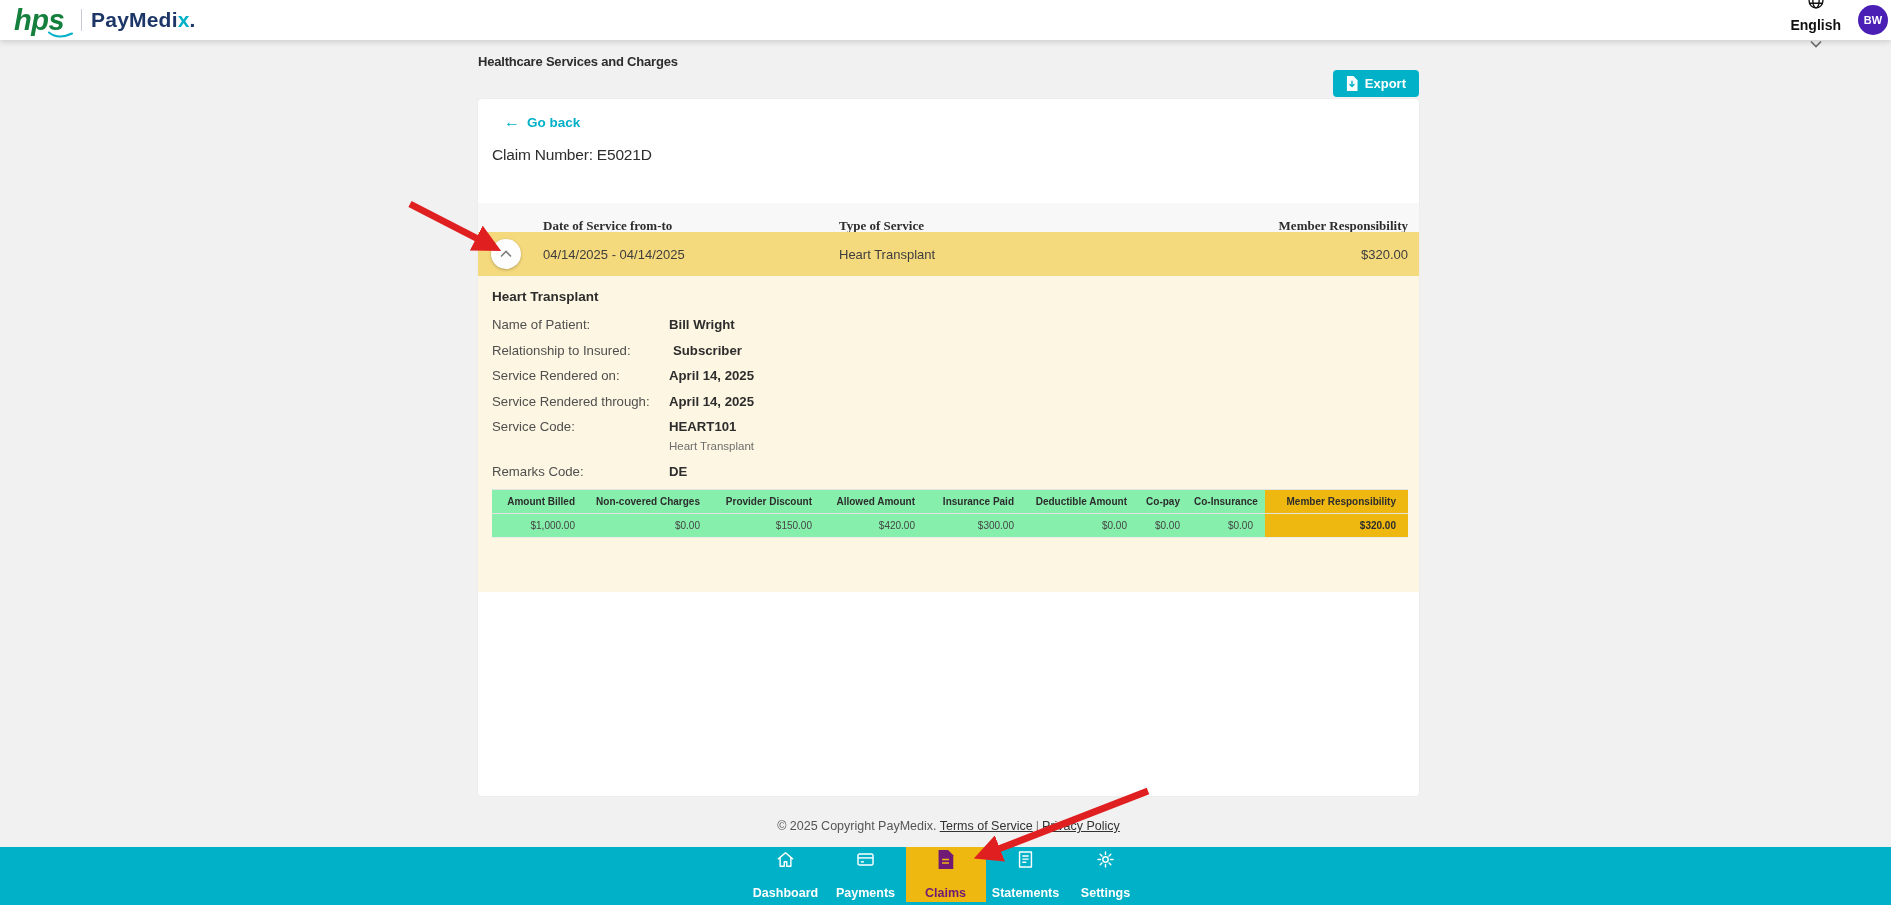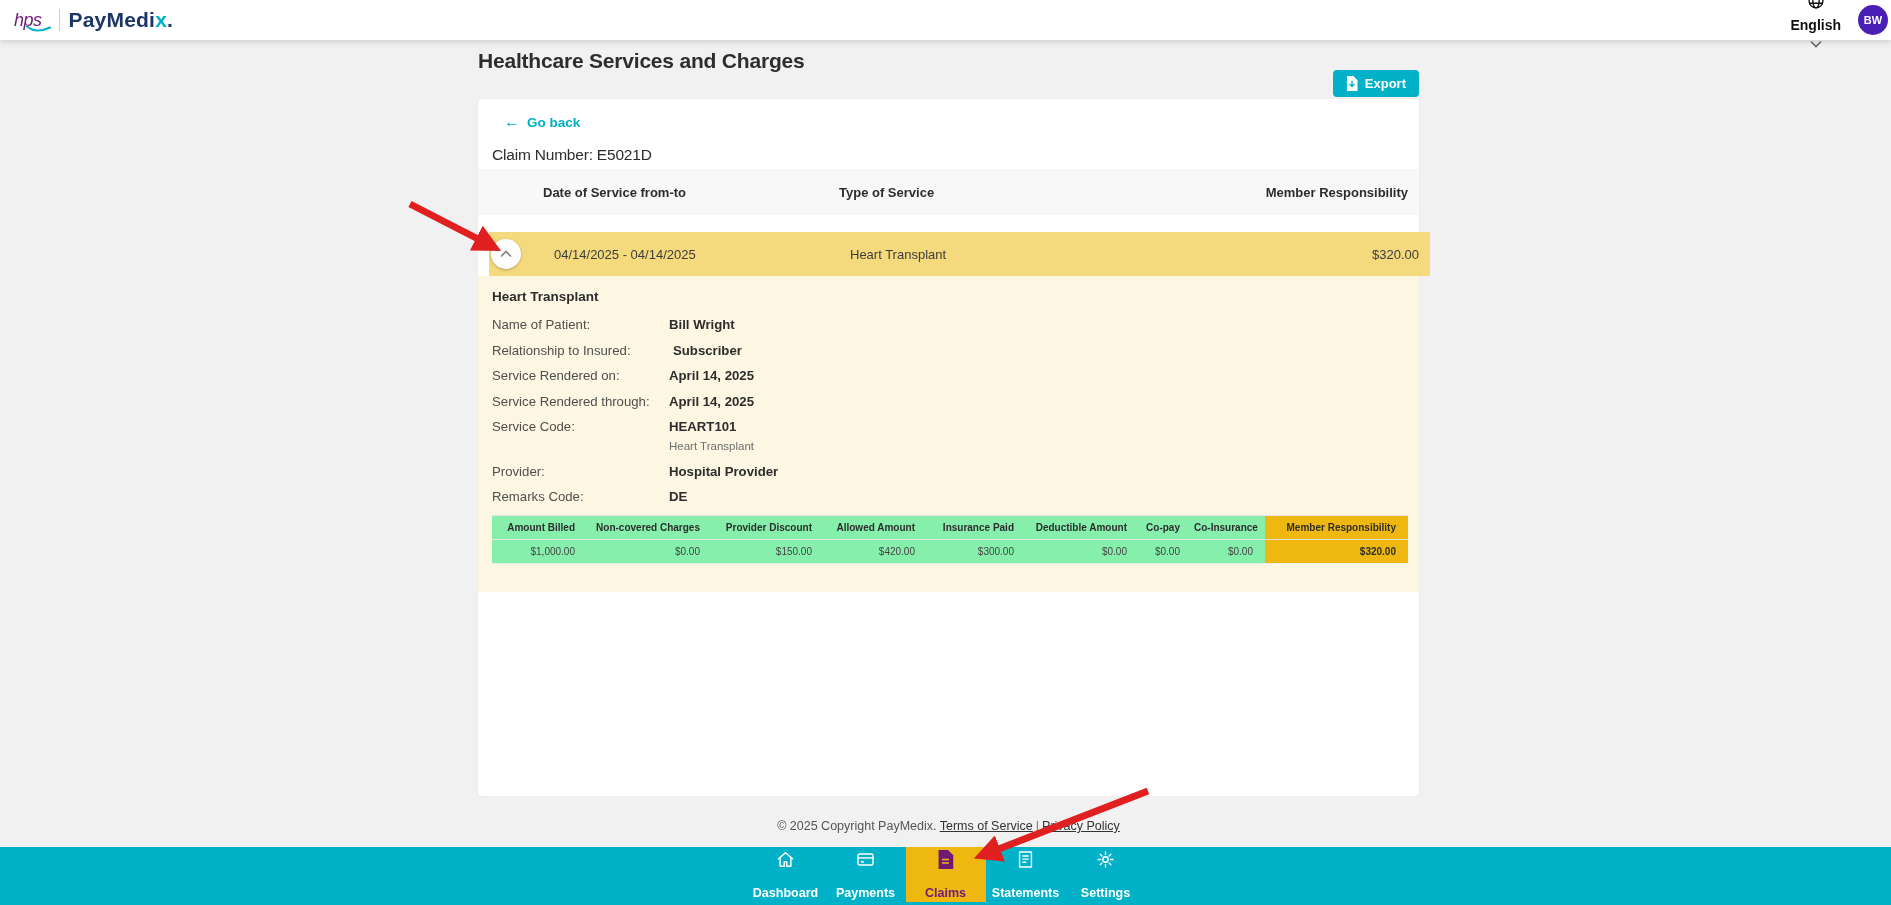--- a/index.html
+++ b/index.html
@@ -10,56 +10,56 @@
     background:#f1f1f1; margin:0 auto;
   }
 
   
   .topbar {
     position:absolute; top:0; left:0; width:100%; height:40px; background:#ffffff;
     box-shadow:0 2px 6px rgba(0,0,0,.15); display:flex; align-items:center;
     justify-content:space-between; padding:0 3px 0 14px; z-index:6;
   }
   .logo { display:flex; align-items:center; gap:9px; }
-  .logo-hps { position:relative; font-size:18px; font-weight:400; font-style:italic;
-    color:#701a75; letter-spacing:-0.5px; padding-right:8px; }
+  .logo-hps { position:relative; font-size:29px; font-weight:700; font-style:italic;
+    color:#15803d; letter-spacing:-0.5px; padding-right:8px; }
   .logo-hps svg { position:absolute; right:-2px; bottom:-3px; }
   .logo-divider { width:1px; height:22px; background:#c9ccd2; }
   .logo-brand { font-size:21px; font-weight:700; color:#1c3667; letter-spacing:.2px; }
   .logo-brand .bx { color:#00b1c8; font-weight:800; }
   .topbar-right { display:flex; align-items:center; gap:8px; }
   .lang { display:flex; align-items:center; gap:7px; cursor:pointer;flex-direction:column; }
   .lang-label { font-size:14px; font-weight:700; color:#111; }
   .avatar { width:30px; height:30px; border-radius:50%; background:#4a1fb5; color:#fff;
     font-size:11px; font-weight:700; display:flex; align-items:center; justify-content:center;
     margin-left:9px; cursor:pointer; }
 
   
   .page-head { position:absolute; left:478px; top:40px; width:941px; height:42px;
     display:flex; align-items:center; justify-content:space-between; }
-  .page-title { font-size:21px; font-weight:700; color:#2d2d2d; letter-spacing:-0.2px; }
+  .page-title { font-size:13px; font-weight:700; color:#2d2d2d; letter-spacing:-0.2px; }
   .export-btn { display:flex; align-items:center; gap:7px; background:#00b1c8; color:#fff;
     border:none; border-radius:4px; height:27px; padding:0 13px; font-family:inherit;
     font-size:13px; font-weight:700; cursor:pointer;margin-top:44px; }
 
   
   .card { position:absolute; left:478px; top:99px; width:941px; height:697px;
     background:#fff; border-radius:4px; box-shadow:0 0 2px rgba(0,0,0,.07); }
   .go-back { position:absolute; left:26px; top:15px; display:flex; align-items:center; gap:7px;
     color:#00b0c7; font-size:13.5px; font-weight:700; cursor:pointer; }
   .go-back .arr { font-size:16px; line-height:1; font-weight:400; }
   .claim-number { position:absolute; left:14px; top:47px; font-size:15.5px; font-weight:400;
     color:#2d2d2d; letter-spacing:-0.2px; }
 
   .svc-grid { display:grid; grid-template-columns:296px 1fr 200px; align-items:center;
     padding-left:65px; padding-right:11px; }
-  .svc-header { position:absolute; left:0; top:70px; width:100%; height:46px;
-    background:#f8f8f8; font-size:13px; font-weight:700; color:#2d2d2d; }
+  .svc-header { position:absolute; left:0; top:104px; width:100%; height:46px;
+    background:#f8f8f8; font-size:13px; font-weight:700; color:#2d2d2d;font-family:Liberation Serif, serif; }
   .svc-header .col-amt { text-align:right; }
-  .svc-row { position:absolute; left:11px; top:133px; width:100%; height:44px;
+  .svc-row { position:absolute; left:0; top:133px; width:100%; height:44px;
     background:#f5d97d; font-size:13px; color:#3d3d3d; cursor:pointer; }
   .svc-row .col-amt { text-align:right; }
   .chev-btn { position:absolute; left:13px; top:140px; width:30px; height:30px; border-radius:50%;
     background:#fdfdfd; border:none; box-shadow:0 1px 3px rgba(0,0,0,.25); cursor:pointer;
     display:flex; align-items:center; justify-content:center; z-index:2; }
 
   .detail { position:absolute; left:0; top:177px; width:100%; height:316px;
     background:#fdf6e2; padding:13px 14px; }
   .detail-title { font-size:13.5px; font-weight:700; color:#2d2d2d; margin-bottom:13px; }
   .field { display:flex; margin-bottom:9.5px; font-size:13.2px; line-height:16px; }
@@ -180,24 +180,20 @@
       <div class="field">
         <div class="flabel">Service Rendered through:</div>
         <div class="fvalue">April 14, 2025</div>
       </div>
       <div class="field">
         <div class="flabel">Service Code:</div>
         <div class="fvalue">
           <div>HEART101</div>
           <div class="fsub">Heart Transplant</div>
         </div>
-      </div>
-      <div class="field">
-        <div class="flabel">Provider:</div>
-        <div class="fvalue">Hospital Provider</div>
       </div>
       <div class="field">
         <div class="flabel">Remarks Code:</div>
         <div class="fvalue">DE</div>
       </div>
 
       <table class="amounts">
         <colgroup>
           <col style="width:95px">
             <col style="width:125px">

